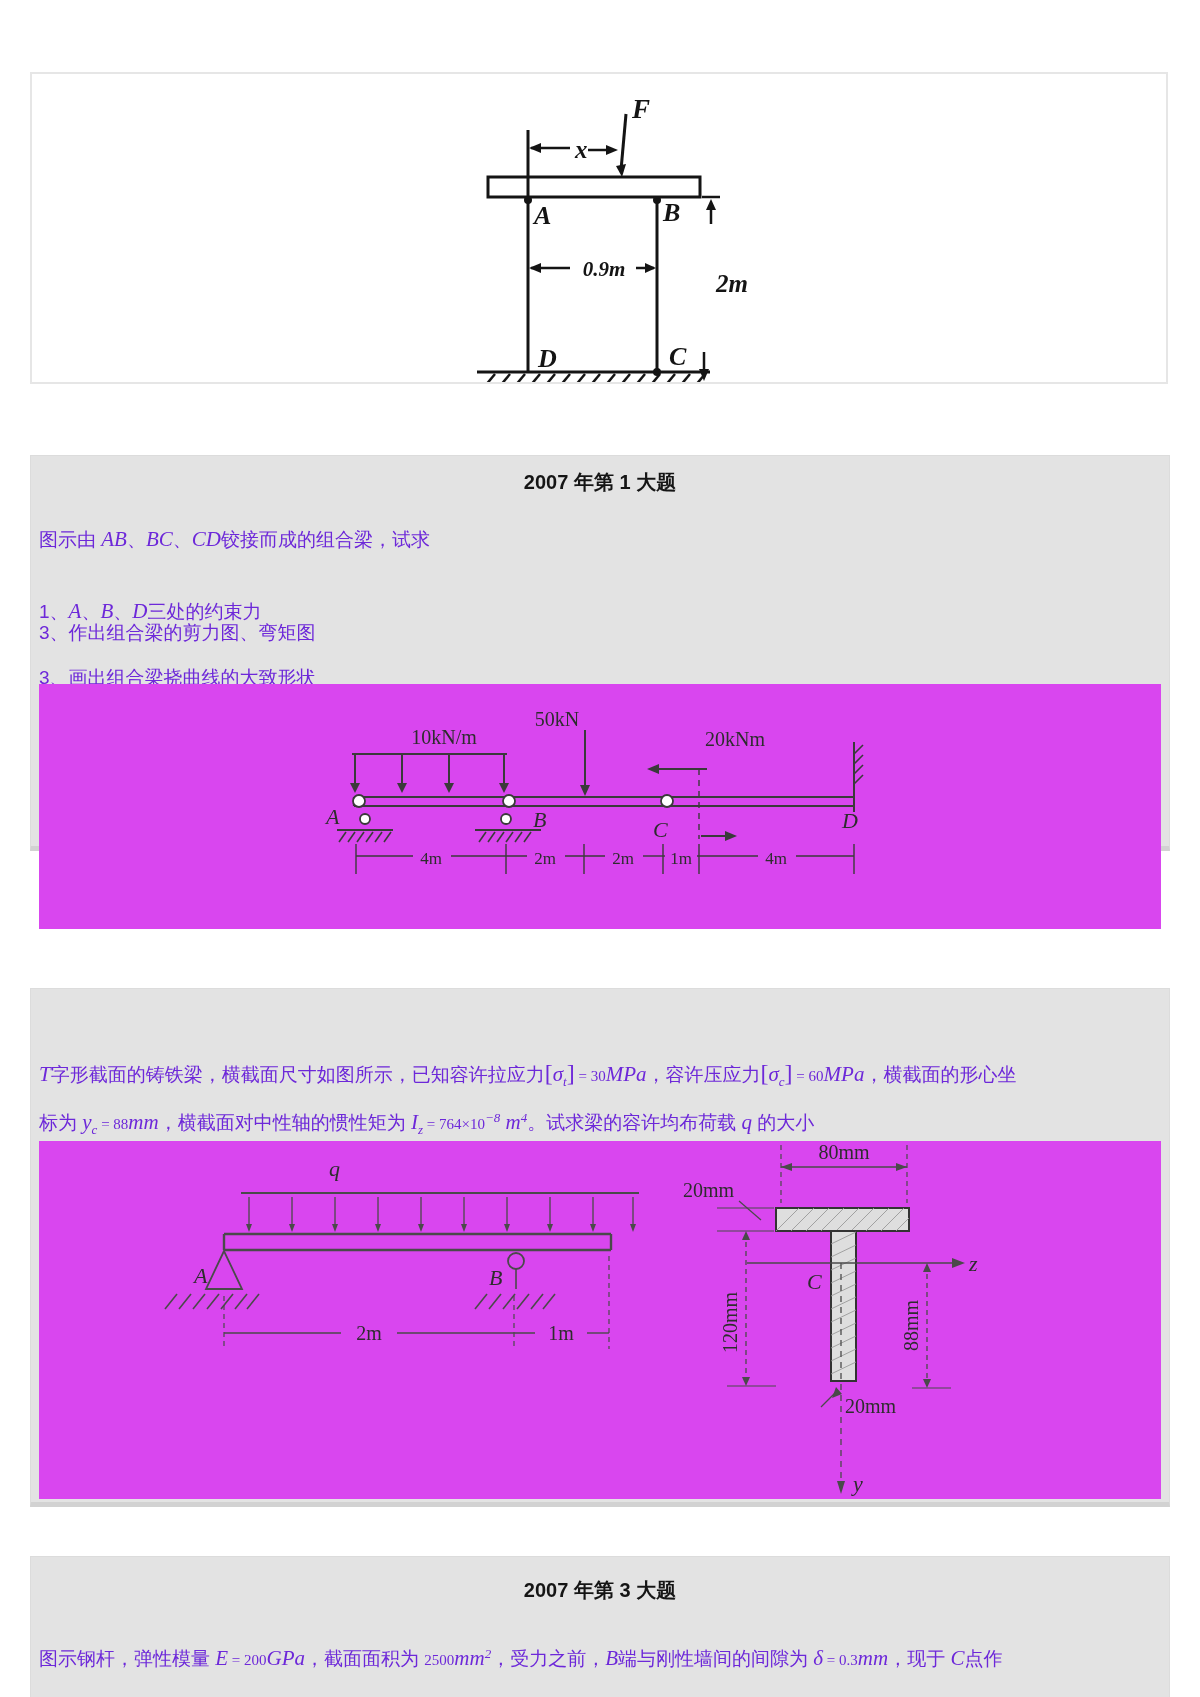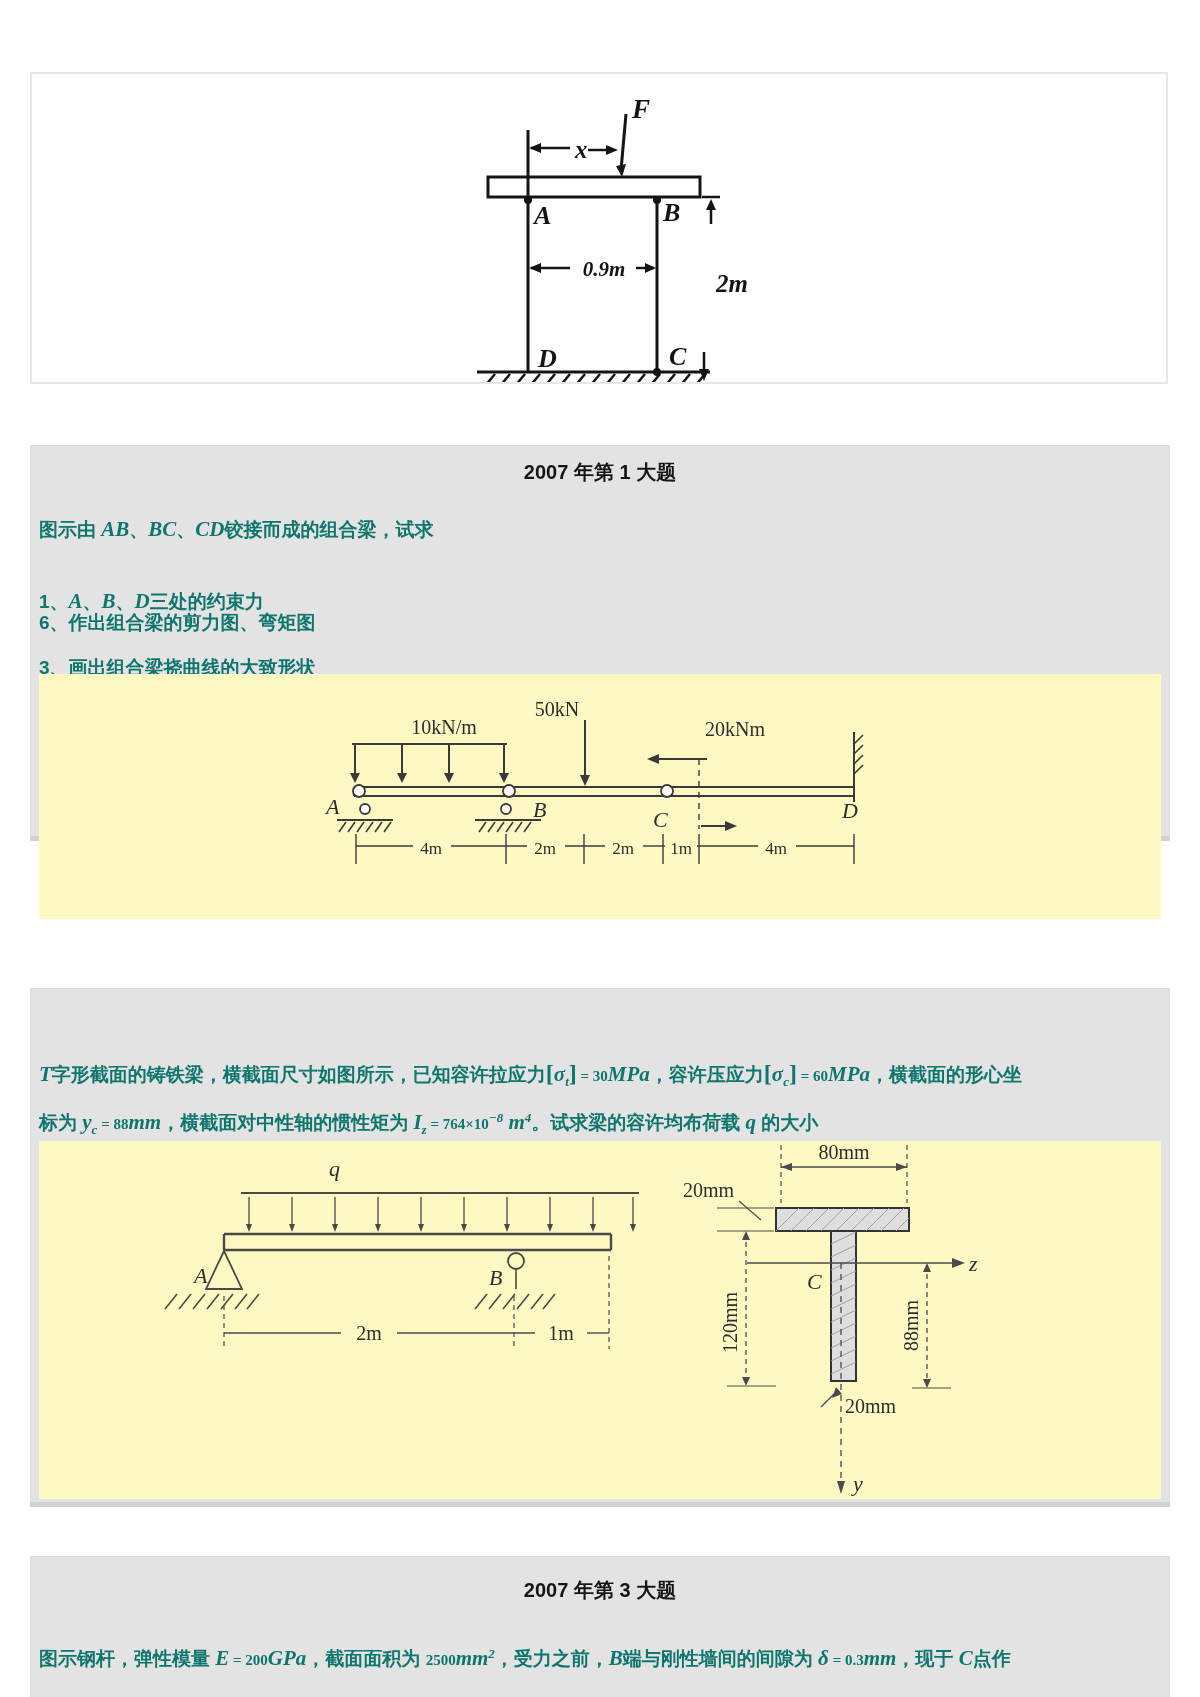--- a/index.html
+++ b/index.html
@@ -1,24 +1,24 @@
 <!DOCTYPE html>
 <html><head>
 <meta charset="utf-8">
 <style>
   html,body{margin:0;padding:0;background:#fff;}
   #page{position:relative;width:1200px;height:1697px;background:#fff;overflow:hidden;
         font-family:"Liberation Sans",sans-serif;color:#111;}
   .sec{position:absolute;left:30px;width:1140px;background:#e3e3e3;box-sizing:border-box;
        border:1px solid #dcdcdc;border-bottom:5px solid #d2d2d2;}
   .sec-title{margin:0;text-align:center;font-size:20px;font-weight:bold;color:#151515;}
-  .whitebox{position:absolute;background:#fef9c3;}
+  .whitebox{position:absolute;background:#d946ef;}
   #top-box{position:absolute;left:30px;top:72px;width:1138px;height:312px;background:#fff;
            border:2px solid #e6e6e6;box-sizing:border-box;}
-  .line{position:absolute;left:8px;white-space:nowrap;font-size:19px;color:#0f766e;font-weight:bold;}
+  .line{position:absolute;left:8px;white-space:nowrap;font-size:19px;color:#6d28d9;}
   .it{font-family:"Liberation Serif",serif;font-style:italic;font-size:21px;}
   .mt{font-family:"Liberation Serif",serif;font-size:15px;}
   .br{font-family:"Liberation Serif",serif;font-size:24px;}
   sub.msub,sup.msup{font-family:"Liberation Serif",serif;font-style:italic;font-size:13px;}
   svg text{fill:#2d2d2d;}
   .slab{font-family:"Liberation Serif",serif;font-size:20px;}
   .slab-sm{font-family:"Liberation Serif",serif;font-size:17px;}
   .sit{font-family:"Liberation Serif",serif;font-style:italic;font-size:22px;}
   .hand{font-family:"Liberation Serif",serif;font-style:italic;font-weight:bold;fill:#141414;}
 </style>
@@ -91,25 +91,25 @@
           <line x1="598" y1="300" x2="588" y2="312"></line>
         <line x1="613" y1="300" x2="603" y2="312"></line>
           <line x1="628" y1="300" x2="618" y2="312"></line>
         <line x1="643" y1="300" x2="633" y2="312"></line>
           <line x1="658" y1="300" x2="648" y2="312"></line>
         <line x1="673" y1="300" x2="663" y2="312"></line>
       </g>
     </svg>
   </div>
 
-  <div class="sec" style="top:445px;height:396px;">
+  <div class="sec" style="top:455px;height:396px;">
     <h2 class="sec-title" style="margin-top:13px;">2007 年第 1 大题</h2>
     <p class="line" style="top:52px;"><span>图示由 </span><span class="it">AB</span><span>、</span><span class="it">BC</span><span>、</span><span class="it">CD</span><span>铰接而成的组合梁，试求</span></p>
     <p class="line" style="top:99px;margin-top:44px;"><span>1、</span><span class="it">A</span><span>、</span><span class="it">B</span><span>、</span><span class="it">D</span><span>三处的约束力</span></p>
-    <p class="line" style="top:145px;">6、作出组合梁的剪力图、弯矩图</p>
+    <p class="line" style="top:145px;">3、作出组合梁的剪力图、弯矩图</p>
     <p class="line" style="top:190px;">3、画出组合梁挠曲线的大致形状</p>
 
     <div class="whitebox" style="left:8px;top:228px;width:1122px;height:245px;">
       <svg width="1122" height="245" viewBox="0 0 1122 245">
 
         <text x="405" y="60" text-anchor="middle" class="slab">10kN/m</text>
         <g stroke="#3a3a3a" stroke-width="2">
           <line x1="313" y1="70" x2="468" y2="70"></line>
           <line x1="316" y1="70" x2="316" y2="100"></line>
             <line x1="363" y1="70" x2="363" y2="100"></line>

